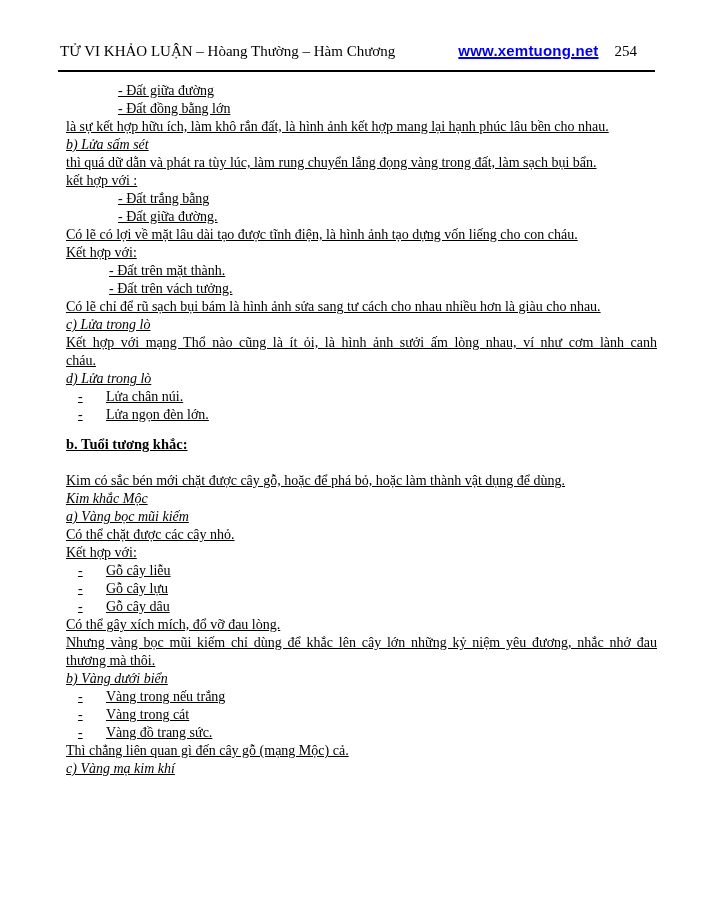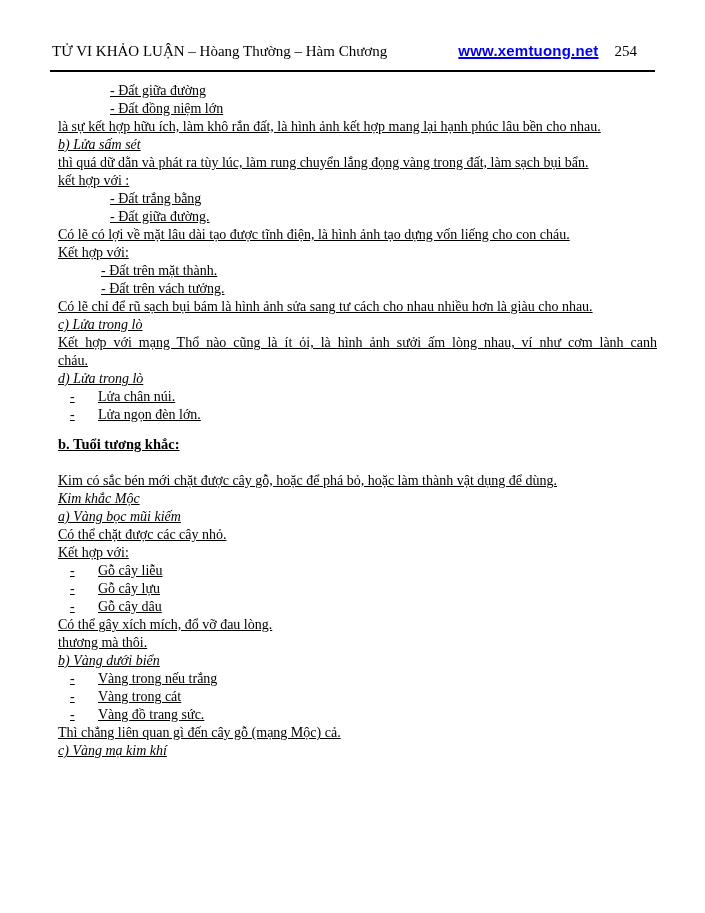--- a/index.html
+++ b/index.html
@@ -6,20 +6,21 @@
   .page {
     position: relative;
     width: 705px;
     height: 807px;
     background: #ffffff;
     color: #000000;
     font-family: "Liberation Serif", serif;
     box-sizing: border-box;
     padding-top: 42px;
     overflow: hidden;
+    padding-left: 8px;
   }
   .header {
     display: flex;
     justify-content: space-between;
     align-items: baseline;
     margin: 0 50px;
     padding-left: 2px;
   }
   .h-title { font-size: 15px; white-space: nowrap; }
   .h-right { display: flex; align-items: baseline; gap: 16px; padding-right: 18px; }
@@ -60,21 +61,21 @@
     <span class="h-right">
       <a class="h-url">www.xemtuong.net</a>
       <span class="h-page">254</span>
     </span>
   </div>
 
   <div class="rule"></div>
 
   <div class="body">
     <div class="ln ind1">- Đất giữa đường</div>
-    <div class="ln ind1">- Đất đồng niệm lớn</div>
+    <div class="ln ind1">- Đất đồng bằng lớn</div>
     <div class="ln">là sự kết hợp hữu ích, làm khô rắn đất, là hình ảnh kết hợp mang lại hạnh phúc lâu bền cho nhau.</div>
     <div class="ln it">b) Lửa sấm sét</div>
     <div class="ln">thì quá dữ dằn và phát ra tùy lúc, làm rung chuyển lắng đọng vàng trong đất, làm sạch bụi bẩn.</div>
     <div class="ln">kết hợp với :</div>
     <div class="ln ind1">- Đất trắng bằng</div>
     <div class="ln ind1">- Đất giữa đường.</div>
     <div class="ln">Có lẽ có lợi về mặt lâu dài tạo được tĩnh điện, là hình ảnh tạo dựng vốn liếng cho con cháu.</div>
     <div class="ln">Kết hợp với:</div>
     <div class="ln ind2">- Đất trên mặt thành.</div>
     <div class="ln ind2">- Đất trên vách tưởng.</div>
@@ -103,20 +104,21 @@
     </div>
     <div class="ln li">
       <span class="li-dash">-</span>
       <span class="li-text">Gỗ cây lựu</span>
     </div>
     <div class="ln li">
       <span class="li-dash">-</span>
       <span class="li-text">Gỗ cây dâu</span>
     </div>
     <div class="ln">Có thể gây xích mích, đổ vỡ đau lòng.</div>
+    <div class="ln just">Nhưng vàng bọc mũi kiếm chỉ dùng để khắc lên cây lớn những kỷ niệm yêu đương, nhắc nhở đau</div>
     <div class="ln">thương mà thôi.</div>
     <div class="ln it">b) Vàng dưới biển</div>
     <div class="ln li">
       <span class="li-dash">-</span>
       <span class="li-text">Vàng trong nếu trắng</span>
     </div>
     <div class="ln li">
       <span class="li-dash">-</span>
       <span class="li-text">Vàng trong cát</span>
     </div>

